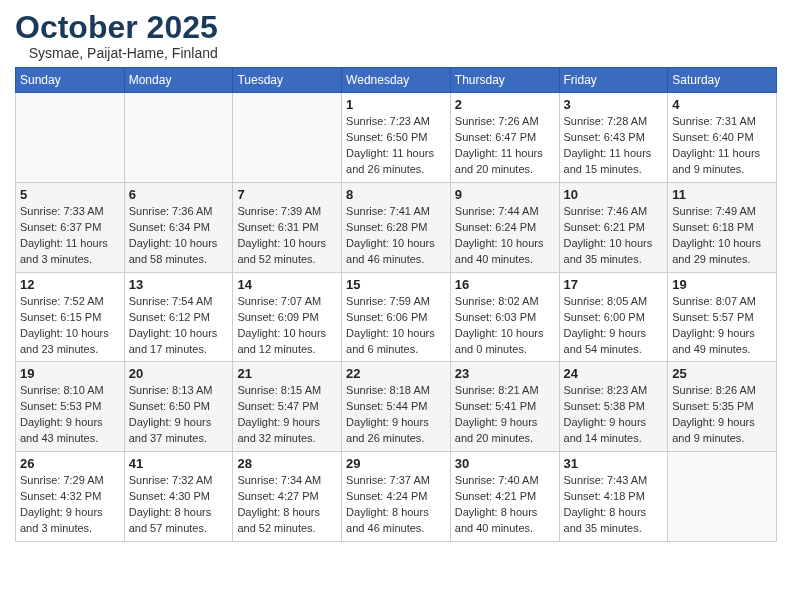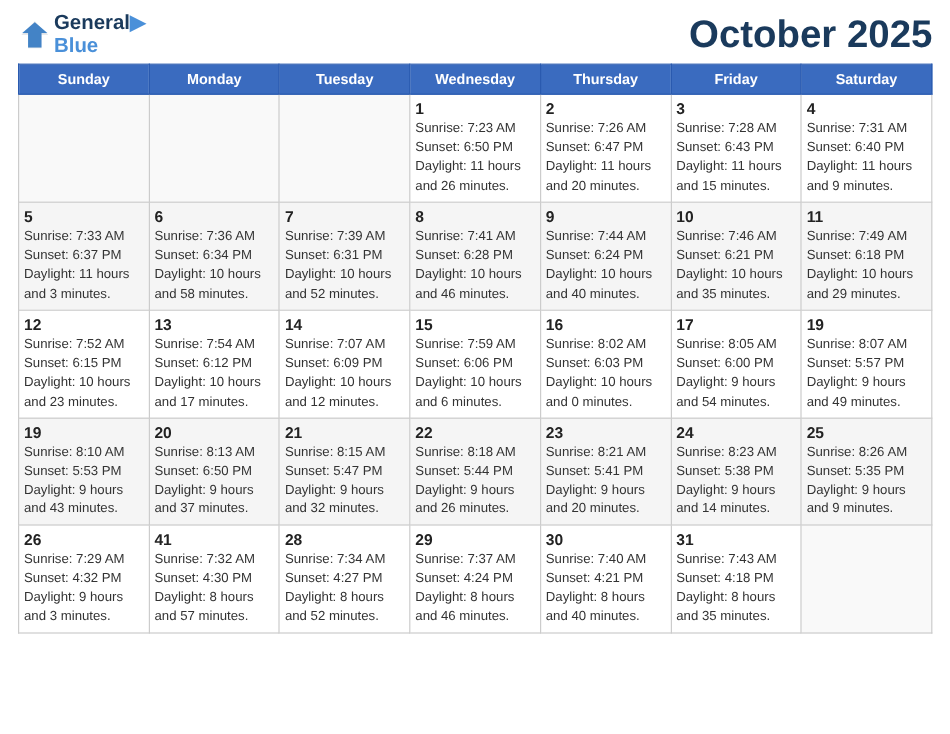--- a/index.html
+++ b/index.html
@@ -44,23 +44,23 @@
     }
     table {
       width: 100%;
       border-collapse: collapse;
       table-layout: fixed;
     }
     thead th {
       background: #3a6bbf;
       color: #fff;
       font-size: 12px;
-      font-weight: bold;
+      font-weight: normal;
       padding: 5px 4px;
-      text-align: center;
+      text-align: left;
       border: 1px solid #2a5aaf;
       margin-left: 16px;
     }
     tbody td {
       border: 1px solid #ccc;
       vertical-align: top;
       padding: 4px 4px;
       font-size: 10px;
       color: #333;
       height: 82px;
@@ -83,33 +83,23 @@
     }
     .empty-cell {
       background: #f9f9f9;
     }
   </style>
 </head>
 <body>
 
 <div class="container">
   <div class="header">
-    <div class="logo">
-      <svg class="logo-icon" viewBox="0 0 40 40">
-        <polygon points="20,5 35,18 28,18 28,35 12,35 12,18 5,18" fill="#4a90d9"></polygon>
-        <polygon points="20,2 38,20 30,20 30,38 10,38 10,20 2,20" fill="none" stroke="#4a90d9" stroke-width="0"></polygon>
-        <path d="M20 4 L36 20 L28 20 L28 36 L12 36 L12 20 L4 20 Z" fill="#1a3a5c" opacity="0.15"></path>
-      </svg>
-      <div>
-        <div style="font-size:17px;font-weight:bold;color:#1a3a5c;line-height:1.1;">General<span style="color:#4a90d9;">▶</span></div>
-        <div style="font-size:17px;font-weight:bold;color:#4a90d9;line-height:1.1;">Blue</div>
-      </div>
-    </div>
     <div class="title-section">
       <div class="month-title">October 2025</div>
+      <div class="subtitle">Sysmae, Paijat-Hame, Finland</div>
     </div>
   </div>
 
   <table>
     <thead>
       <tr id="weekday-header">
       <th>Sunday</th>
           <th>Monday</th>
           <th>Tuesday</th>
           <th>Wednesday</th>

